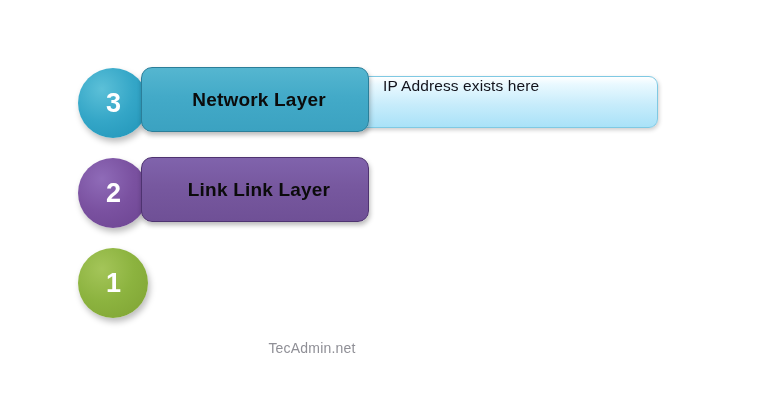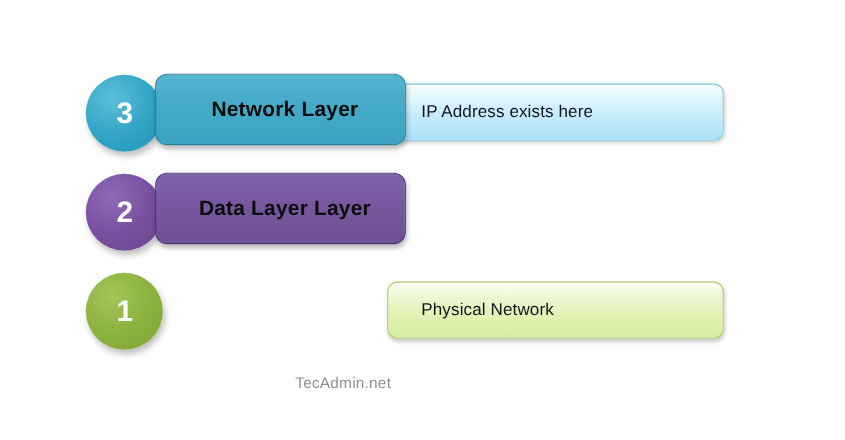--- a/index.html
+++ b/index.html
@@ -36,21 +36,20 @@
   
   .desc-panel {
     position: absolute;
     left: 352px;
     top: 16px;
     width: 306px;
     height: 52px;
     border-radius: 9px;
     box-sizing: border-box;
     display: flex;
-    align-items: center;
     box-shadow: 1px 2px 4px rgba(0,0,0,0.20);
     z-index: 1;
   }
   .desc-text {
     padding-left: 30px;
     font-size: 15.5px;
     font-weight: 400;
     color: #13131c;
     letter-spacing: 0.1px;
     white-space: nowrap;
@@ -163,31 +162,28 @@
     <div class="name-box">
       <span class="name-text">Network Layer</span>
     </div>
     <div class="num-badge">
       <span class="num-text">3</span>
     </div>
   </div>
 
   <div class="layer-row r2">
     <div class="name-box">
-      <span class="name-text">Data Layer Layer</span>
+      <span class="name-text">Link Link Layer</span>
     </div>
     <div class="num-badge">
       <span class="num-text">2</span>
     </div>
   </div>
 
   <div class="layer-row r1">
-    <div class="desc-panel">
-      <span class="desc-text">Physical Network</span>
-    </div>
     <div class="num-badge">
       <span class="num-text">1</span>
     </div>
   </div>
 
   <div class="footer">TecAdmin.net</div>
 
 </div>
 
 </body></html>

